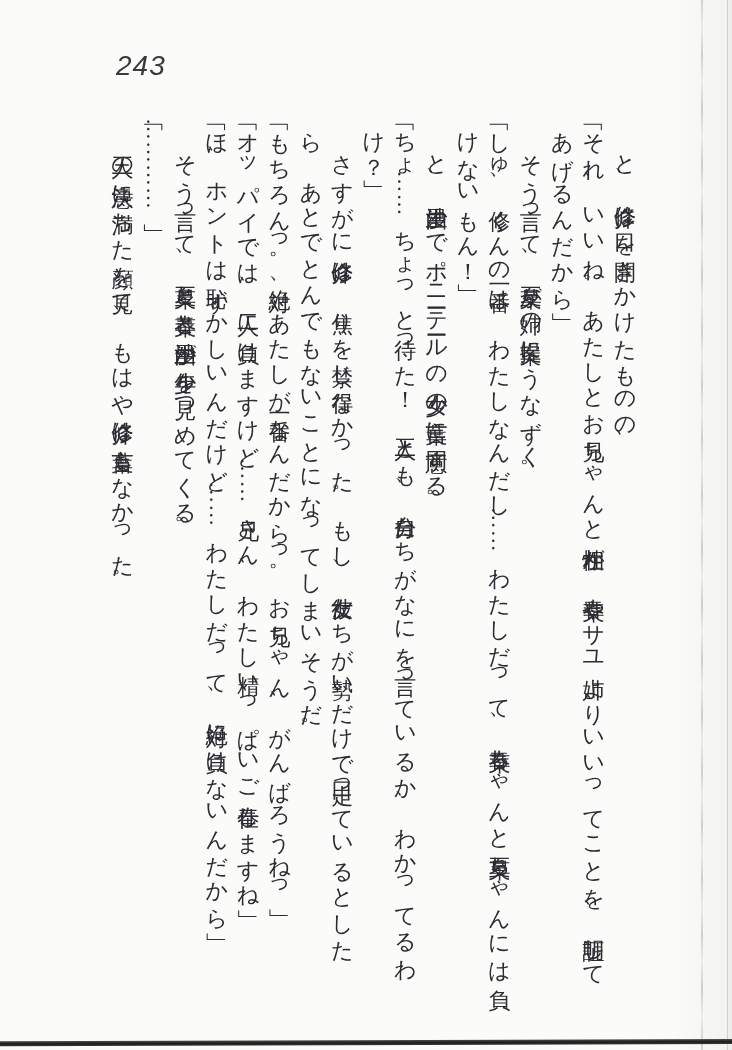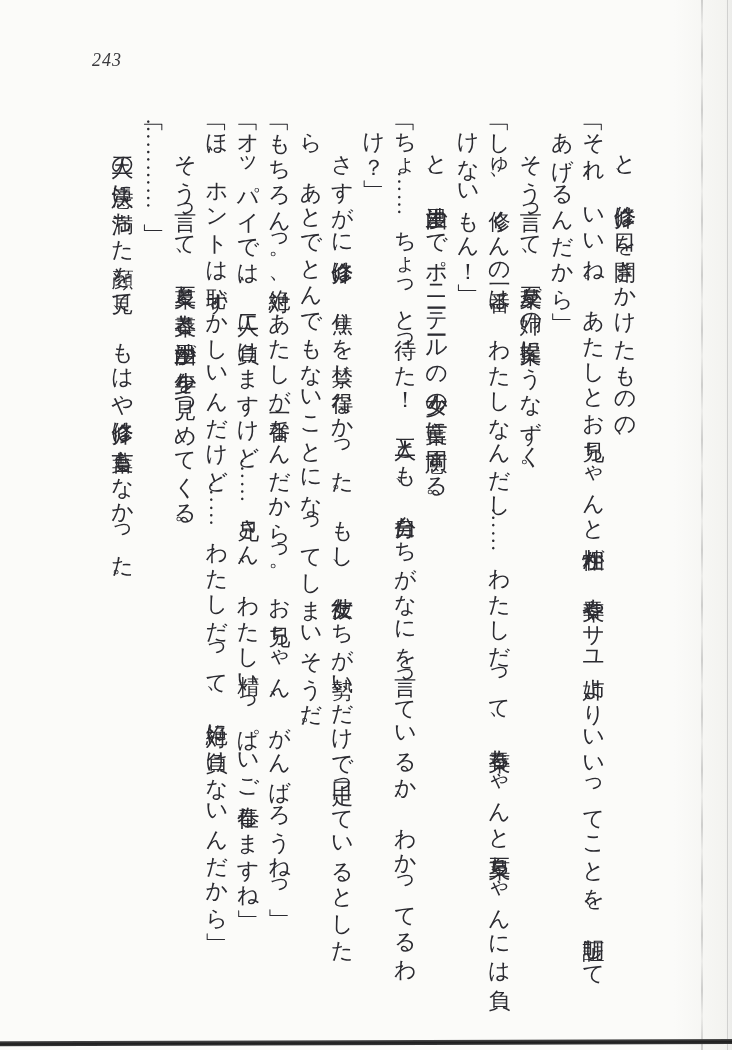--- a/index.html
+++ b/index.html
@@ -15,26 +15,26 @@
     font-family: "Liberation Serif", "DejaVu Serif", serif;
   }
   .page {
     position: absolute;
     inset: 0;
     background: linear-gradient(to right, #fbfbf9 0%, #fbfbf9 92%, #f3f3f0 99%, #ececea 100%);
   }
   .page-number {
     position: absolute;
     top: 50px;
-    left: 92px;
-    font-size: 18px;
+    left: 116px;
+    font-size: 28px;
     color: #3a3a3e;
     letter-spacing: 1px;
     font-style: italic;
-    font-family: Liberation Serif, serif;
+    font-family: Liberation Sans, sans-serif;
   }
   .text-block {
     position: absolute;
     top: 117px;
     right: 91px;
     height: 876px;
     writing-mode: vertical-rl;
     text-orientation: mixed;
     font-size: 22px;
     line-height: 31.4px;

